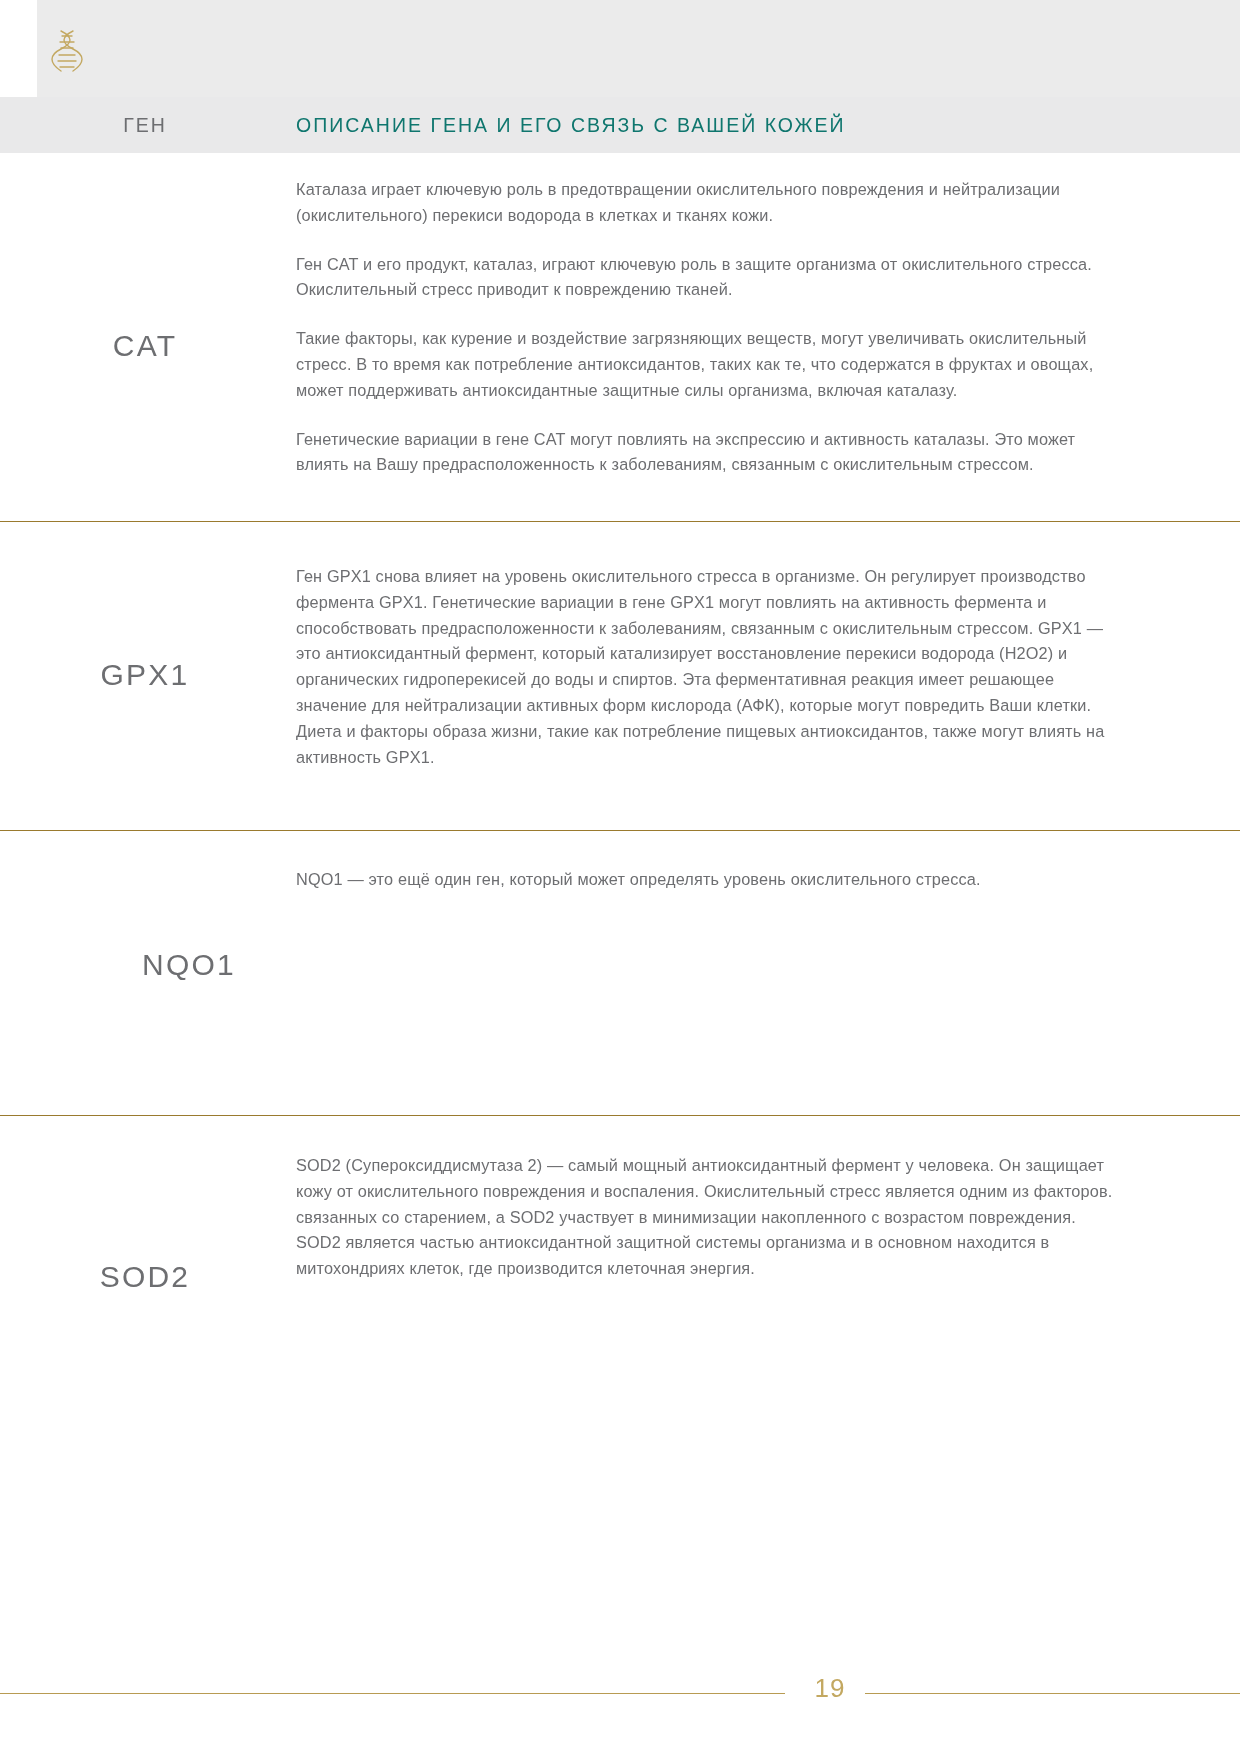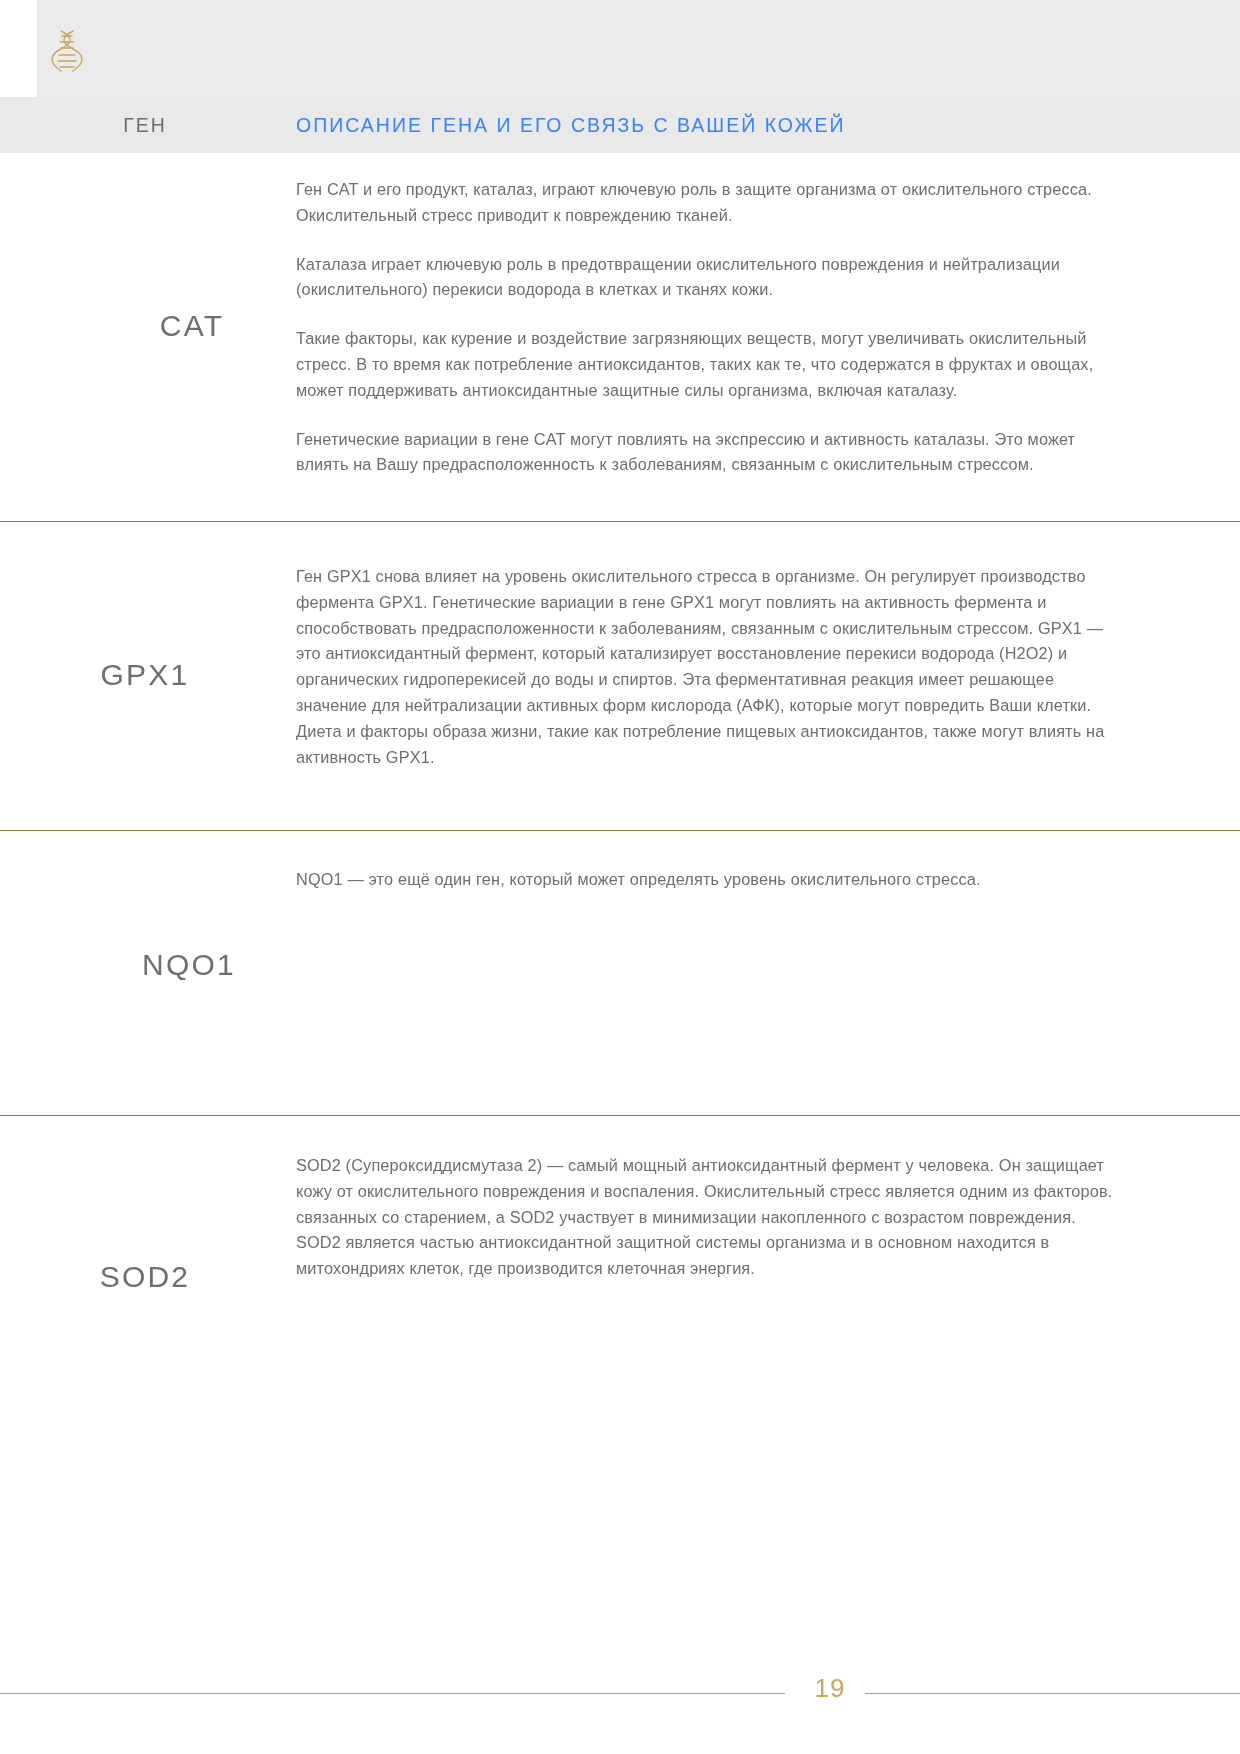--- a/index.html
+++ b/index.html
@@ -70,21 +70,21 @@
   }
   .header-desc {
     position: absolute;
     left: 296px;
     top: 97px;
     height: 56px;
     display: flex;
     align-items: center;
     font-size: 19.5px;
     letter-spacing: 2.0px;
-    color: #3b82f6;
+    color: #0f766e;
     font-weight: 400;
   }
   
   .row {
     position: absolute;
     left: 0;
     width: 1240px;
   }
   .gene-name {
     position: absolute;
@@ -168,24 +168,24 @@
         </g>
       </svg>
     </div>
   </div>
 
   <div class="headerband"></div>
   <div class="header-gene">ГЕН</div>
   <div class="header-desc">ОПИСАНИЕ ГЕНА И ЕГО СВЯЗЬ С ВАШЕЙ КОЖЕЙ</div>
 
   <div class="row" style="top:153px;">
-    <div class="gene-name" style="top:156px;padding-left:47px;">CAT</div>
+    <div class="gene-name" style="top:176px;">CAT</div>
     <div class="desc" style="top:24px;">
+      <p>Каталаза играет ключевую роль в предотвращении окислительного повреждения и нейтрализации (окислительного) перекиси водорода в клетках и тканях кожи.</p>
       <p>Ген CAT и его продукт, каталаз, играют ключевую роль в защите организма от окислительного стресса. Окислительный стресс приводит к повреждению тканей.</p>
-      <p>Каталаза играет ключевую роль в предотвращении окислительного повреждения и нейтрализации (окислительного) перекиси водорода в клетках и тканях кожи.</p>
       <p>Такие факторы, как курение и воздействие загрязняющих веществ, могут увеличивать окислительный стресс. В то время как потребление антиоксидантов, таких как те, что содержатся в фруктах и овощах, может поддерживать антиоксидантные защитные силы организма, включая каталазу.</p>
       <p>Генетические вариации в гене CAT могут повлиять на экспрессию и активность каталазы. Это может влиять на Вашу предрасположенность к заболеваниям, связанным с окислительным стрессом.</p>
     </div>
   </div>
   <div class="divider" style="top:521px;"></div>
 
   <div class="row" style="top:521px;">
     <div class="gene-name" style="top:137px;">GPX1</div>
     <div class="desc" style="top:43px;">
       <p>Ген GPX1 снова влияет на уровень окислительного стресса в организме. Он регулирует производство фермента GPX1. Генетические вариации в гене GPX1 могут повлиять на активность фермента и способствовать предрасположенности к заболеваниям, связанным с окислительным стрессом. GPX1 — это антиоксидантный фермент, который катализирует восстановление перекиси водорода (H2O2) и органических гидроперекисей до воды и спиртов. Эта ферментативная реакция имеет решающее значение для нейтрализации активных форм кислорода (АФК), которые могут повредить Ваши клетки. Диета и факторы образа жизни, такие как потребление пищевых антиоксидантов, также могут влиять на активность GPX1.</p>

